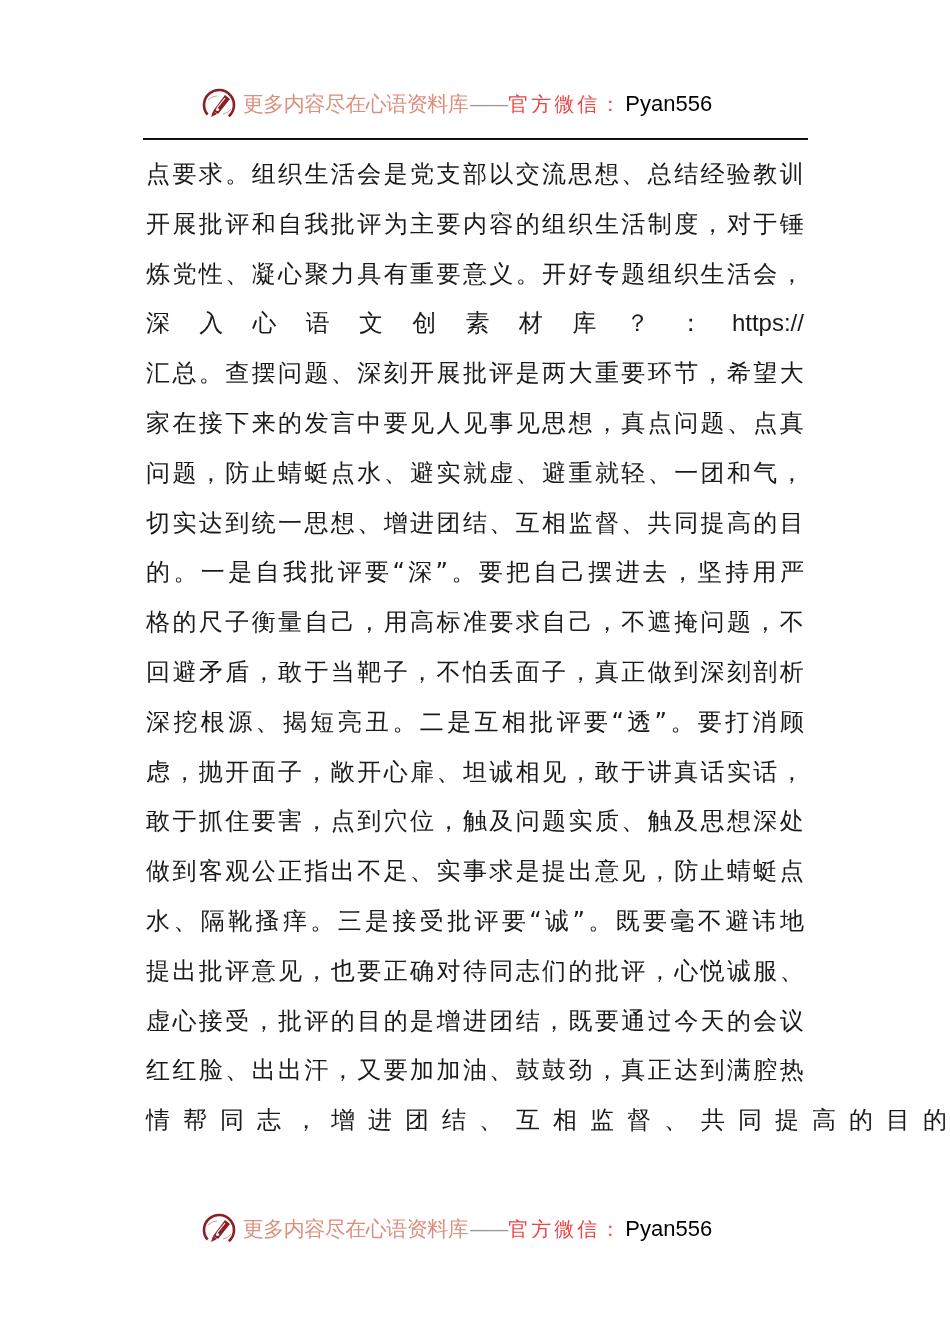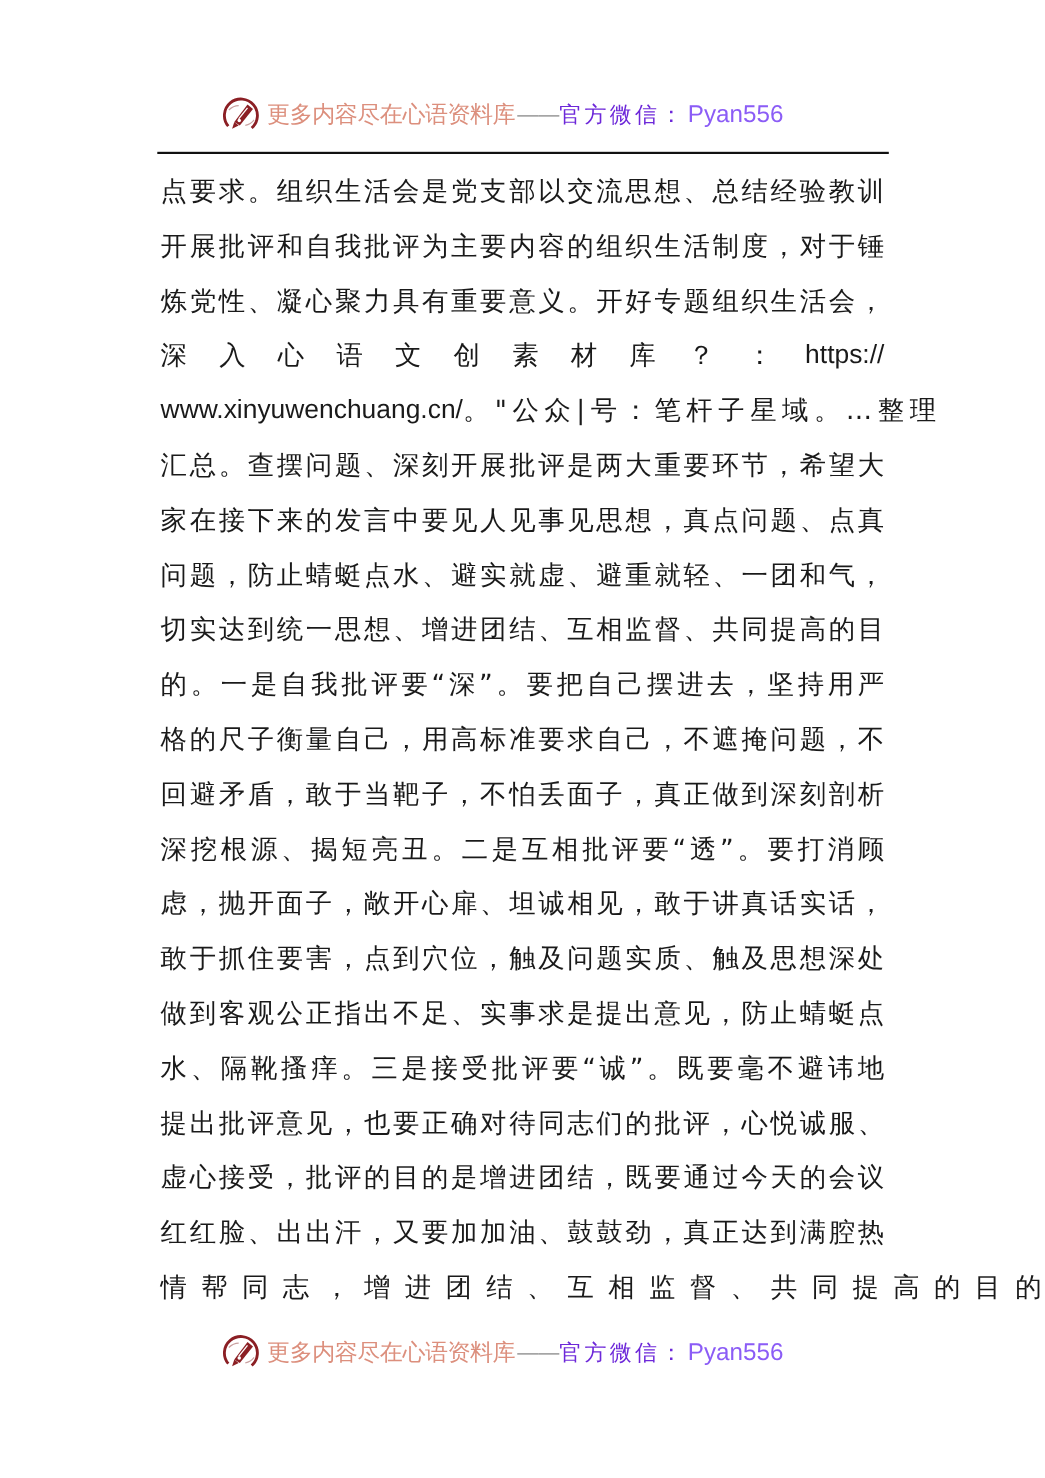--- a/index.html
+++ b/index.html
@@ -47,27 +47,27 @@
     .banner-dash {
       color: #9a9a9a;
       font-size: 21px;
       font-family: "DejaVu Serif", serif;
       letter-spacing: -2px;
       margin: 0 1px;
     }
     .banner-wechat-label {
       font-family: "DejaVu Serif", serif;
       font-size: 20px;
-      color: #6d28d9;
+      color: #ef4444;
       letter-spacing: 3px;
     }
     .banner-wechat-id {
       font-family: "Liberation Sans", sans-serif;
       font-size: 22px;
-      color: #8b5cf6;
+      color: #000000;
       margin-left: 2px;
     }
 
     .header-rule {
       position: absolute;
       top: 138px;
       left: 143px;
       width: 665px;
       height: 2px;
       background: #111111;
@@ -213,24 +213,20 @@
     <span>语</span>
     <span>文</span>
     <span>创</span>
     <span>素</span>
     <span>材</span>
     <span>库</span>
     <span>？</span>
     <span>：</span>
     <span class="latin">https://</span>
   </div>
-  <div class="text-line" style="display:flex;justify-content:space-between;">
-    <span class="latin">www.xinyuwenchuang.cn/</span>
-    <span style="letter-spacing:5px;">。"公众|号：笔杆子星域。…整理</span>
-  </div>
   <div class="text-line" style="display: flex; justify-content: space-between;">
       <span>汇</span>
       <span>总</span>
       <span>。</span>
       <span>查</span>
       <span>摆</span>
       <span>问</span>
       <span>题</span>
       <span>、</span>
       <span>深</span>

